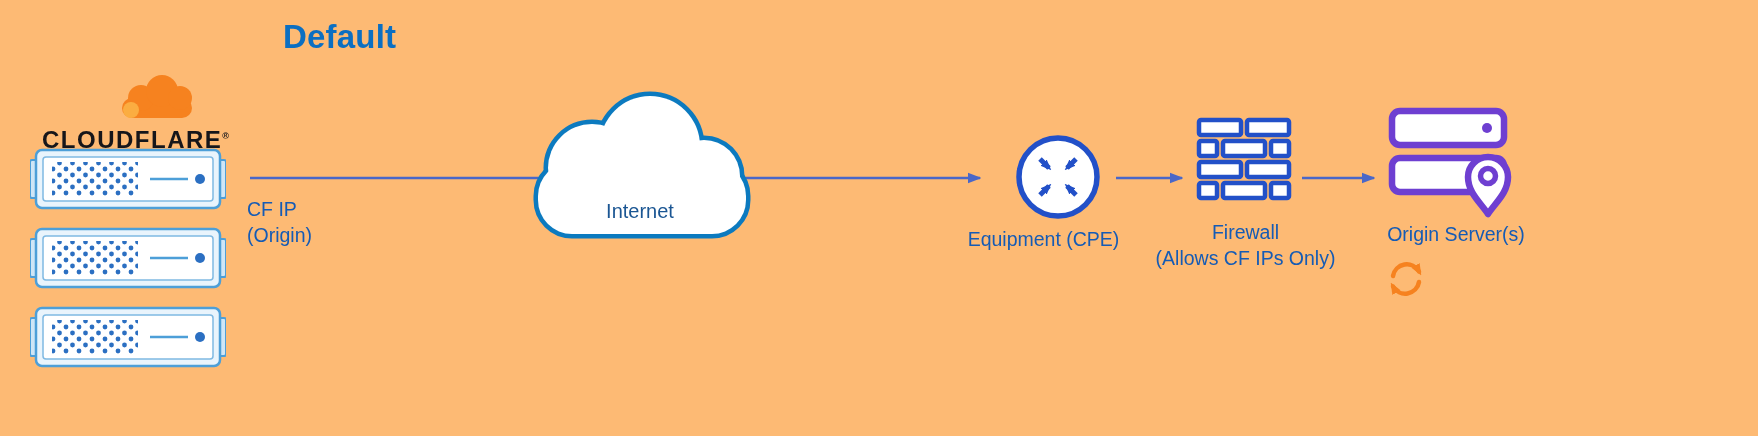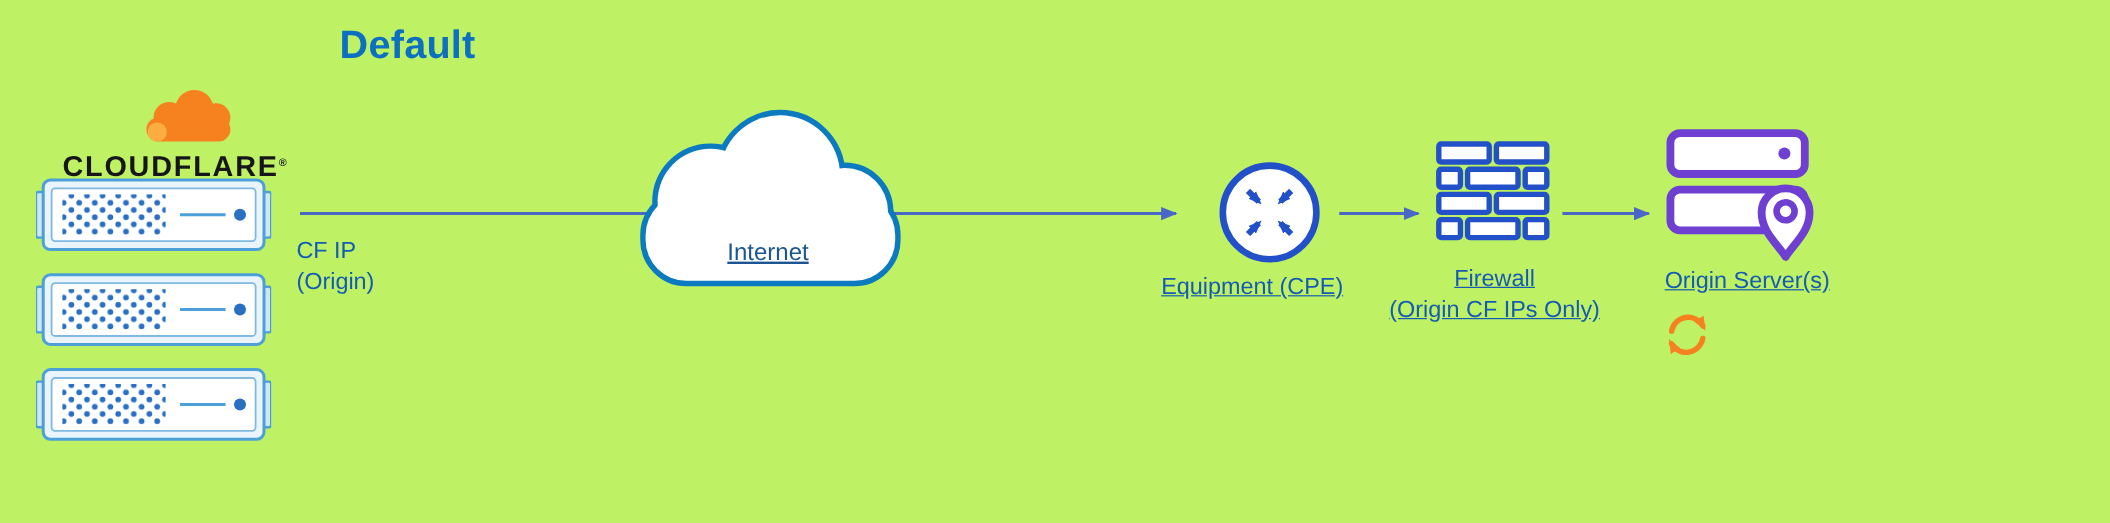--- a/index.html
+++ b/index.html
@@ -1,21 +1,21 @@
 <!DOCTYPE html>
 <html><head>
 <meta charset="utf-8">
 <style>
   html,body { margin:0; padding:0; background:#ffffff; font-family:"Liberation Sans", sans-serif; }
-  .canvas { position:relative; width:1758px; height:436px; background:#bef264; overflow:hidden; }
+  .canvas { position:relative; width:1758px; height:436px; background:#fdba74; overflow:hidden; }
   .abs { position:absolute; }
   .label { color:#155bb5; font-size:19.5px; line-height:26px; font-weight:400; }
-  .center { text-align:center;text-decoration:underline; }
+  .center { text-align:center; }
   .title { color:#0b6fc2; font-size:33px; font-weight:600; letter-spacing:0.2px; }
-  .wordmark { color:#16161a; font-size:24px; font-weight:800; letter-spacing:1.5px; margin-left:22px; margin-top:2px; white-space:nowrap; }
+  .wordmark { color:#16161a; font-size:24px; font-weight:800; letter-spacing:1.5px; margin-left:12px; margin-top:2px; white-space:nowrap; }
   .wordmark sup { font-size:9px; font-weight:700; vertical-align:super; }
   .internet-label { color:#1b5693; font-size:20px; font-weight:400; }
   svg { display:block; }
 </style>
 </head>
 <body>
 
 <div class="canvas">
 
   <svg width="0" height="0" style="position:absolute" aria-hidden="true">
@@ -126,21 +126,21 @@
       <rect x="75" y="24" width="18" height="15" rx="2"></rect>
       <rect x="3" y="45" width="42" height="15" rx="2"></rect>
       <rect x="51" y="45" width="42" height="15" rx="2"></rect>
       <rect x="3" y="66" width="18" height="15" rx="2"></rect>
       <rect x="27" y="66" width="42" height="15" rx="2"></rect>
       <rect x="75" y="66" width="18" height="15" rx="2"></rect>
     </g>
   </svg>
   <div class="abs label center" style="left:1143px; top:219px; width:205px; z-index:2">
     <div>Firewall</div>
-    <div>(Origin CF IPs Only)</div>
+    <div>(Allows CF IPs Only)</div>
   </div>
 
   <svg class="abs" style="left:1388px; top:106px; z-index:2" width="132" height="112" viewBox="0 0 132 112">
     <rect x="4" y="5" width="112" height="34" rx="8" fill="#ffffff" stroke="#6e3fd1" stroke-width="6.5"></rect>
     <circle cx="99" cy="22" r="5" fill="#6e3fd1"></circle>
     <rect x="4" y="52" width="112" height="34" rx="8" fill="#ffffff" stroke="#6e3fd1" stroke-width="6.5"></rect>
     <path d="M 100 108 C 93 97 80 87 80 71 A 20 20 0 1 1 120 71 C 120 87 107 97 100 108 Z" fill="#ffffff" stroke="#6e3fd1" stroke-width="6.5" stroke-linejoin="round"></path>
     <circle cx="100" cy="70" r="7.5" fill="#ffffff" stroke="#6e3fd1" stroke-width="5.5"></circle>
   </svg>
   <div class="abs label center" style="left:1376px; top:221px; width:160px; z-index:2">Origin Server(s)</div>

